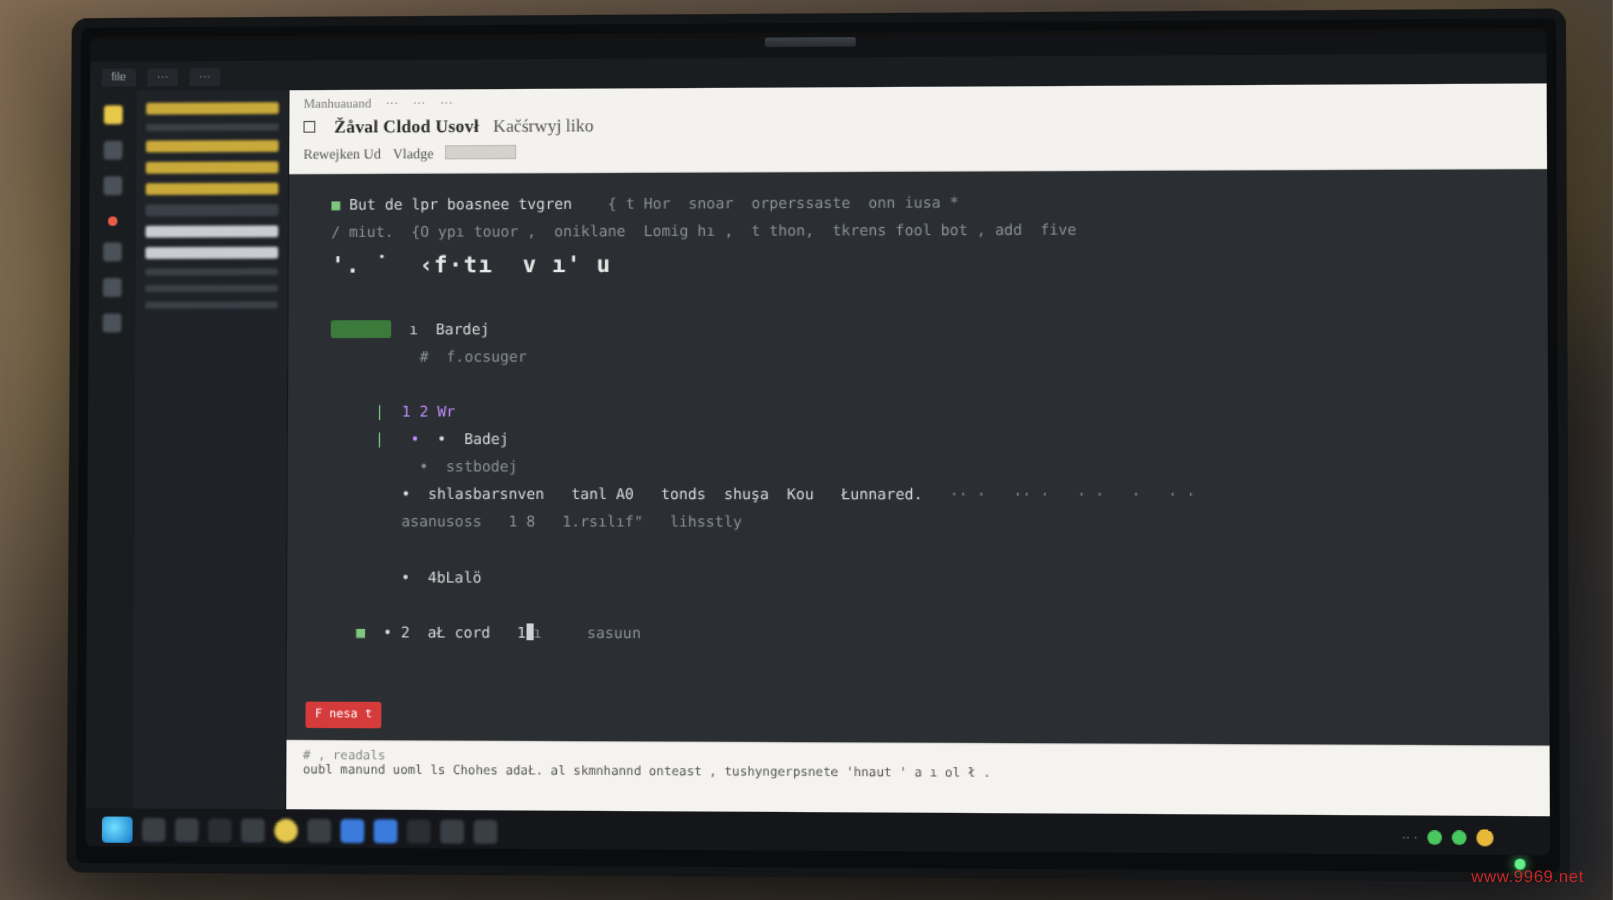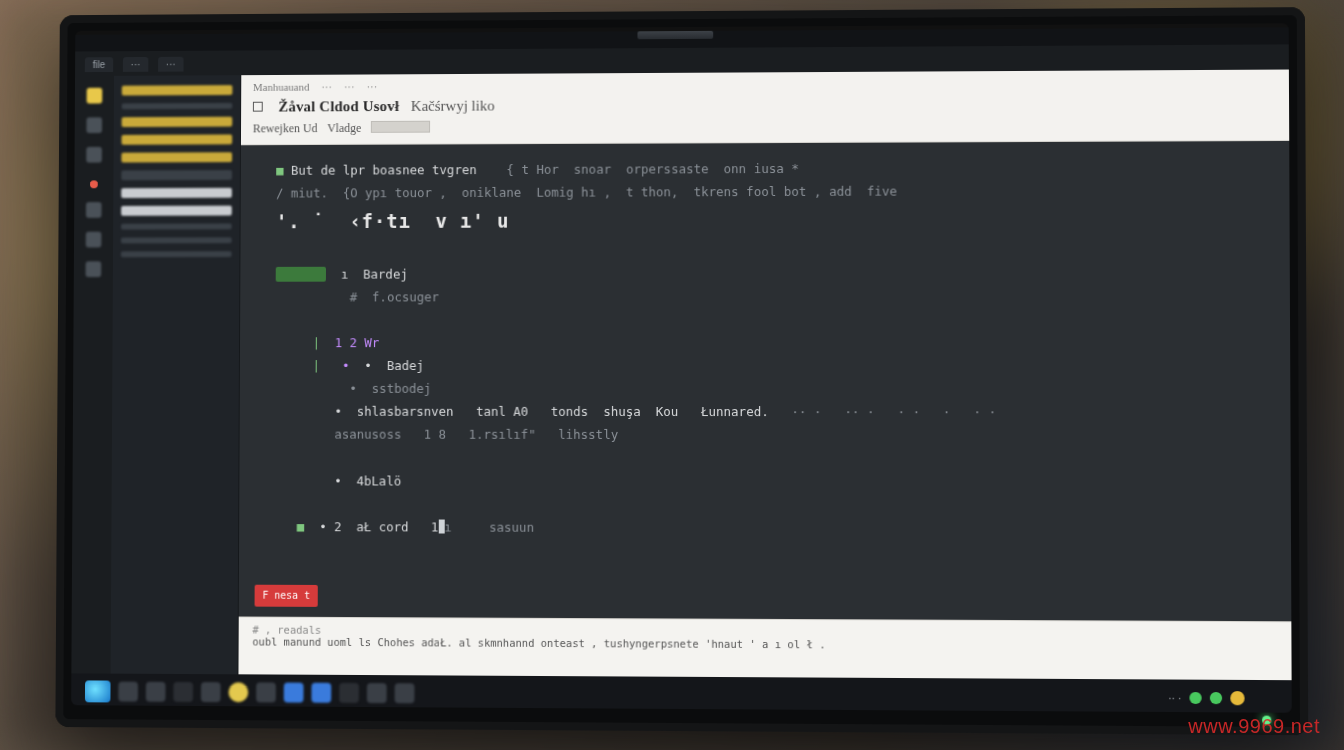--- a/index.html
+++ b/index.html
@@ -129,21 +129,21 @@
   .taskbar .tray { margin-left:auto; display:flex; gap:8px; align-items:center;}
   .tray .g { width:12px;height:12px;border-radius:50%;background:#48c85e;}
   .tray .y2 { width:14px;height:14px;border-radius:50%;background:#e6b93a;}
   .tray .txt { color:#aeb4ba; font-size:10px; filter:blur(.7px);}
 
   
   .led { position:absolute; right:36px; bottom:10px; width:9px; height:9px; border-radius:50%;
          background:#64f08a; box-shadow:0 0 10px #53e27b; }
 
   
-  .wm { position:absolute; right:24px; bottom:12px; color:#da2a2a; font-size:20px;
+  .wm { position:absolute; right:24px; bottom:12px; color:#da2a2a; font-size:14px;
         font-family: Arial, sans-serif; letter-spacing:.5px; opacity:.9; }
 </style>
 </head>
 <body>
 
 <div class="ambient"></div>
 
 <div class="monitor">
   <div class="led"></div>
   <div class="screen">

